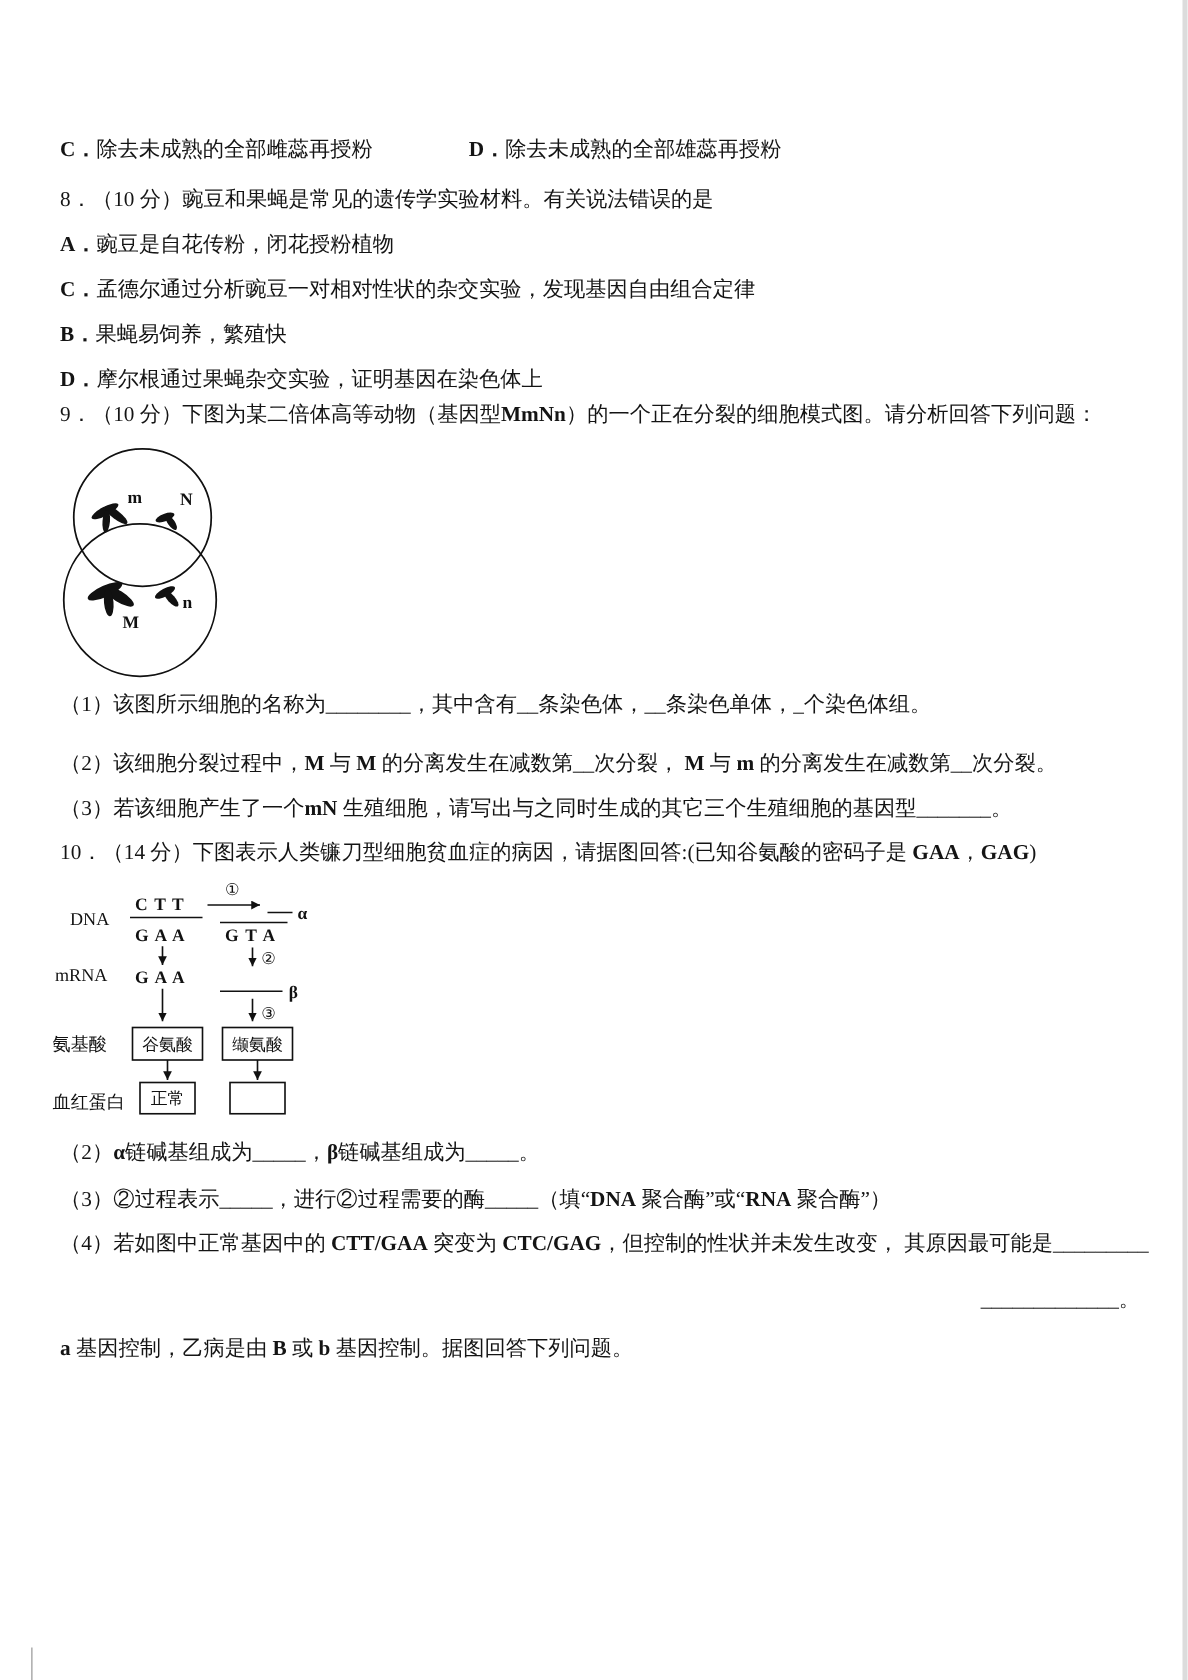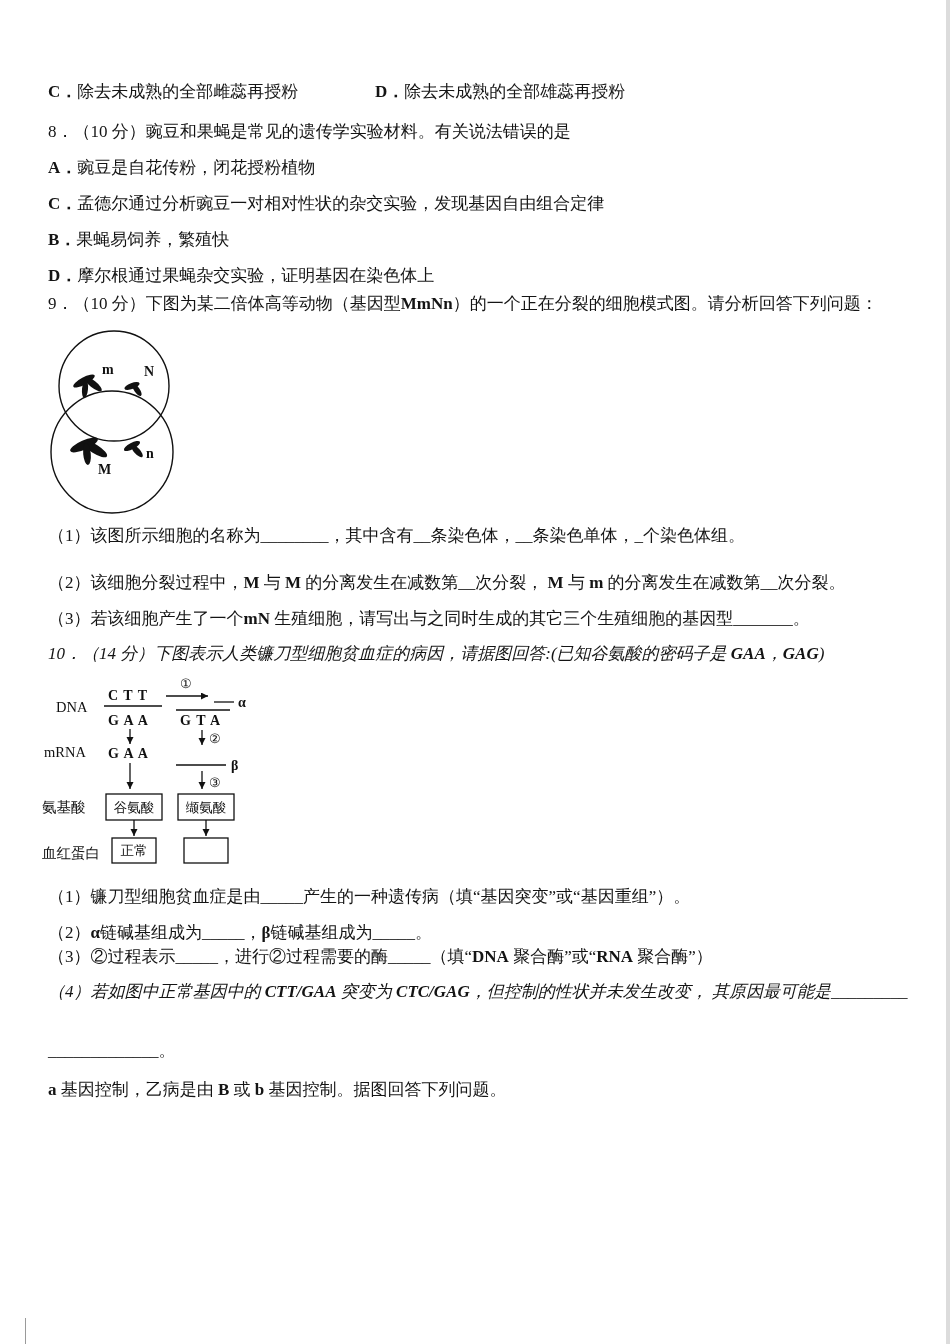--- a/index.html
+++ b/index.html
@@ -1,34 +1,34 @@
 <!DOCTYPE html>
 <html><head>
 <meta charset="utf-8">
 <style>
   * { margin:0; padding:0; box-sizing:border-box; }
   body {
     width:950px; height:1344px; background:#ffffff; position:relative; overflow:hidden;
     font-family:"Liberation Serif","DejaVu Serif",serif;
     font-size:17px; color:#141414;
   }
-  .content { padding:80px 38px 0 48px; }
+  .content { padding:108px 38px 0 48px; }
   .line { line-height:24px; margin-top:12px; white-space:nowrap; }
   .content > :first-child { margin-top:0; }
   b { font-weight:bold; }
   .cd-row { display:flex; }
   .cd-c { width:327px; }
   .mt16 { margin-top:16px; }
   .mt5  { margin-top:5px; }
   .mt4  { margin-top:4px; }
-  .mt9  { margin-top:0; }
-  .mt11 { margin-top:11px;font-style:italic; }
+  .mt9  { margin-top:14px; }
+  .mt11 { margin-top:11px; }
   .mt13 { margin-top:23px; }
   .mt15 { margin-top:15px; }
-  .mt21 { margin-top:35px; }
+  .mt21 { margin-top:21px;text-align:right; }
   .heading { font-weight:bold; }
   svg { display:block; }
   .fig-cell { margin-top:8px; margin-left:0; }
   .fig-anemia { margin-top:6px; margin-left:-6px; }
   svg text { font-family:"Liberation Serif","DejaVu Serif",serif; fill:#111; }
   svg .rowlab { font-size:14.5px; }
   svg .codon { font-size:14px; font-weight:bold; letter-spacing:1px; }
   svg .circ { font-size:13px; }
   svg .greek { font-size:14px; font-weight:bold; }
   svg .boxt { font-size:13.5px; }
@@ -122,21 +122,20 @@
     <text class="boxt" x="164" y="140" text-anchor="middle">缬氨酸</text>
     <line class="stroke" x1="92" y1="148" x2="92" y2="164" marker-end="url(#ah)"></line>
     <line class="stroke" x1="164" y1="148" x2="164" y2="164" marker-end="url(#ah)"></line>
     <text class="rowlab" x="0" y="186">血红蛋白</text>
     <rect class="stroke" x="70" y="166" width="44" height="25"></rect>
     <text class="boxt" x="92" y="183" text-anchor="middle">正常</text>
     <rect class="stroke" x="142" y="166" width="44" height="25"></rect>
     <text class="boxt" x="164" y="183" text-anchor="middle"></text>
   </svg>
 
-  <p class="line mt15">（1）镰刀型细胞贫血症是由_____产生的一种遗传病（填“基因突变”或“基因重组”）。</p>
   <p class="line">（2）<b>α</b>链碱基组成为_____，<b>β</b>链碱基组成为_____。</p>
   <p class="line mt9">（3）②过程表示_____，进行②过程需要的酶_____（填“<b>DNA</b> 聚合酶”或“<b>RNA</b> 聚合酶”）</p>
   <p class="line mt11">（4）若如图中正常基因中的 <b>CTT/GAA</b> 突变为 <b>CTC/GAG</b>，但控制的性状并未发生改变， 其原因最可能是_________</p>
   <p class="line mt21">_____________。</p>
 
   <p class="line mt15"><b>a</b> 基因控制，乙病是由 <b>B</b> 或 <b>b</b> 基因控制。据图回答下列问题。</p>
 
 </div>
 
 <div class="scrollbar"></div>

